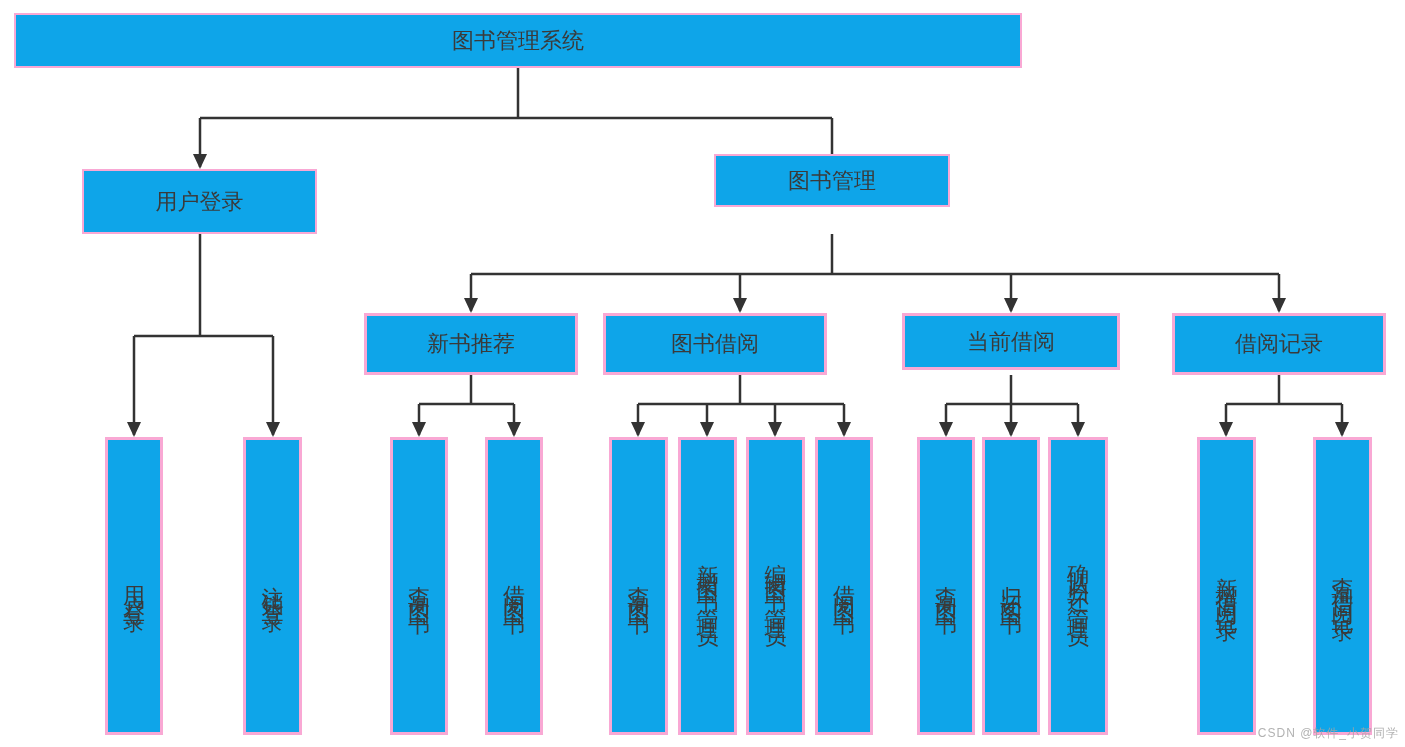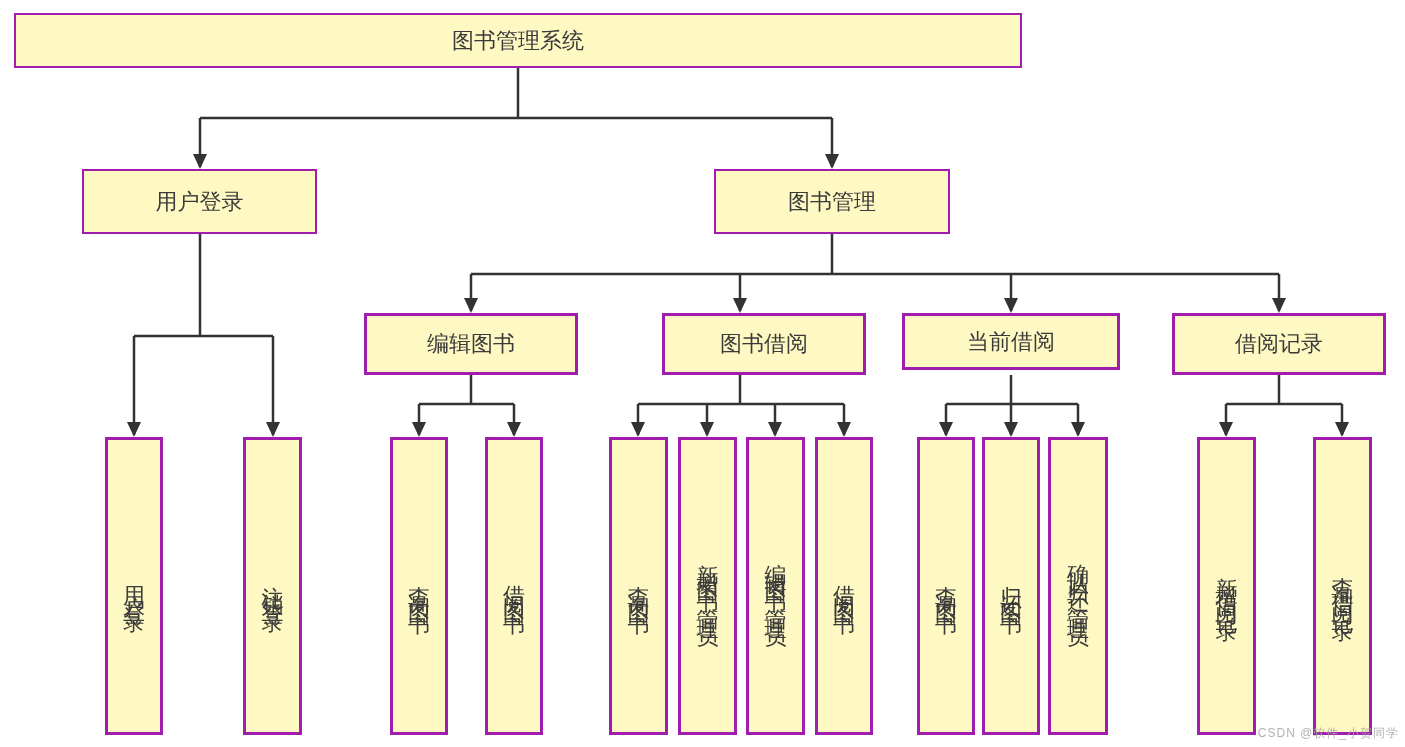--- a/index.html
+++ b/index.html
@@ -17,22 +17,22 @@
     overflow: hidden;
   }
   .wires {
     position: absolute;
     left: 0; top: 0;
     width: 1405px; height: 747px;
   }
   .node {
     position: absolute;
     box-sizing: border-box;
-    background: #fef9c3;
-    border: 2px solid #a21caf;
+    background: #0ea5e9;
+    border: 2px solid #f9a8d4;
     display: flex;
     align-items: center;
     justify-content: center;
     font-size: 22px;
     color: #3a3a3a;
     z-index: 2;
     text-align: right;
   }
   .node--root   { border-width: 2px; }
   .node--lvl1   { border-width: 2px; }
@@ -108,24 +108,24 @@
       <path d="M1279 375 V404"></path>
       <path d="M1226 404 H1342"></path>
       <path d="M1226 404 V435" marker-end="url(#arrow)"></path>
       <path d="M1342 404 V435" marker-end="url(#arrow)"></path>
     </g>
   </svg>
 
   <div class="node node--root" style="left:14px; top:13px; width:1008px; height:55px;">图书管理系统</div>
 
   <div class="node node--lvl1" style="left:82px; top:169px; width:235px; height:65px;">用户登录</div>
-  <div class="node node--lvl1" style="left:714px; top:169px; width:236px; height:65px;">图书管理</div>
+  <div class="node node--lvl1" style="left:714px; top:154px; width:236px; height:53px;">图书管理</div>
 
-  <div class="node node--lvl2" style="left:364px; top:313px; width:214px; height:62px;">编辑图书</div>
-  <div class="node node--lvl2" style="left:662px; top:313px; width:204px; height:62px;">图书借阅</div>
+  <div class="node node--lvl2" style="left:364px; top:313px; width:214px; height:62px;">新书推荐</div>
+  <div class="node node--lvl2" style="left:603px; top:313px; width:224px; height:62px;">图书借阅</div>
   <div class="node node--lvl2" style="left:902px; top:313px; width:218px; height:57px;">当前借阅</div>
   <div class="node node--lvl2" style="left:1172px; top:313px; width:214px; height:62px;">借阅记录</div>
 
   <div class="node node--leaf" style="left:105px; top:437px; width:58px; height:298px;">
     <span class="vtext">用户登录</span>
   </div>
   <div class="node node--leaf" style="left:243px; top:437px; width:59px; height:298px;">
     <span class="vtext">注销登录</span>
   </div>
 

